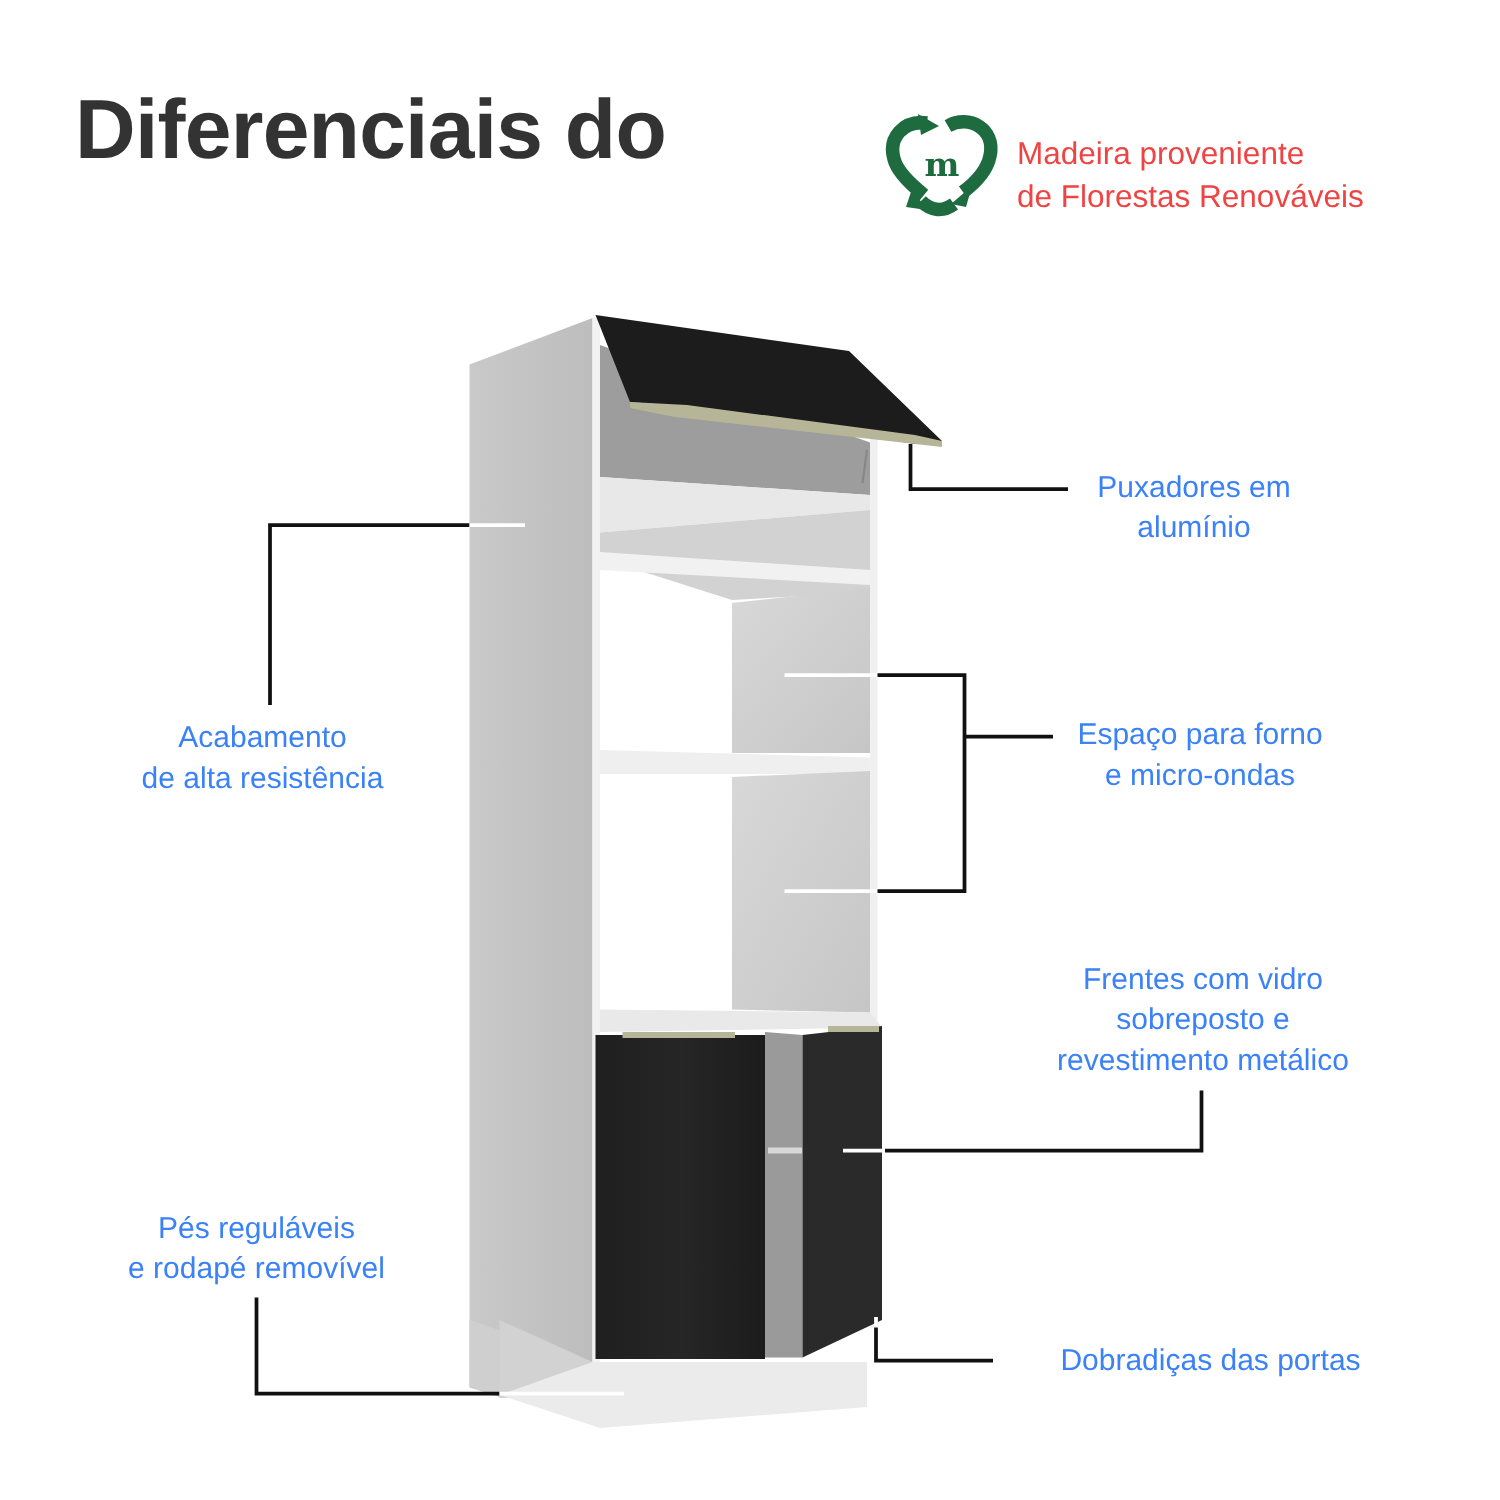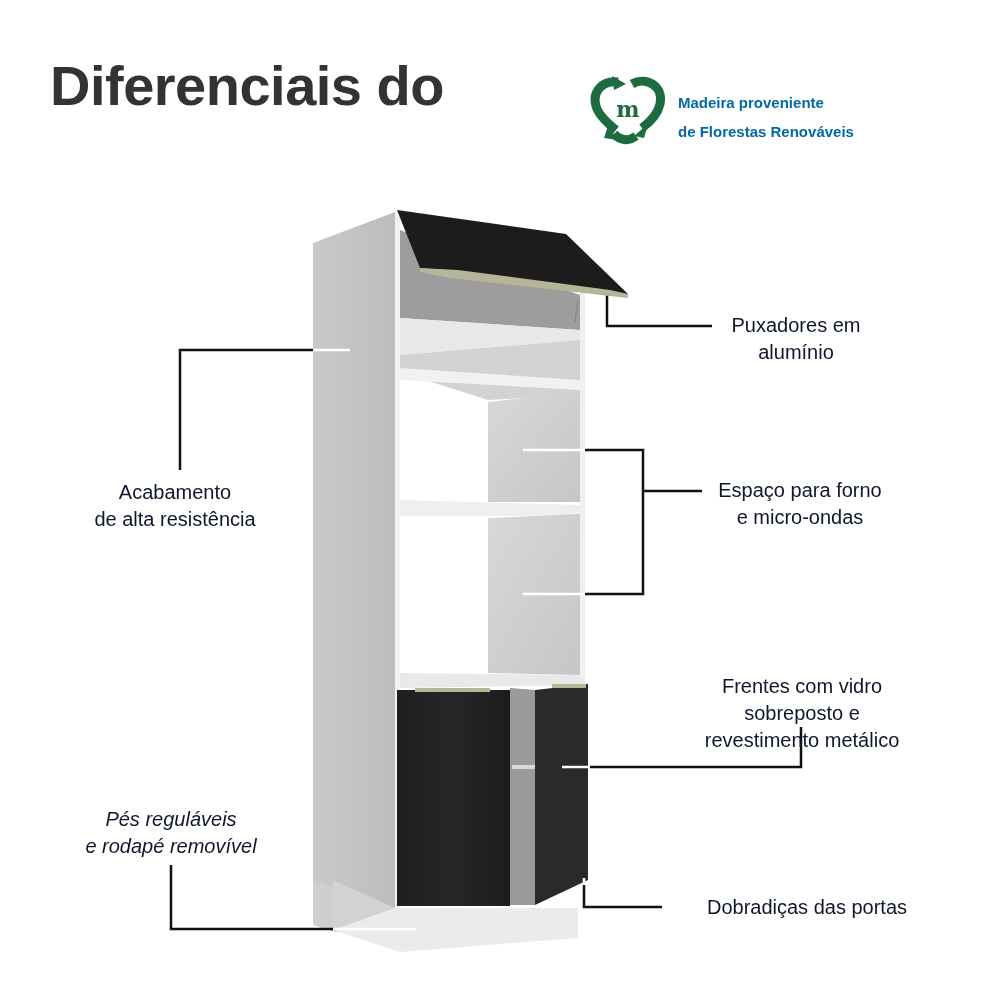--- a/index.html
+++ b/index.html
@@ -2,23 +2,23 @@
 <html><head>
 <meta charset="utf-8">
 <style>
   html, body { margin:0; padding:0; background:#ffffff; }
   body { width:1000px; height:1000px; position:relative; overflow:hidden;
          font-family:"Liberation Sans", "DejaVu Sans", sans-serif; color:#333333; }
   .title { position:absolute; left:50px; top:54px; font-size:56px; font-weight:700;
            line-height:64px; color:#333333; letter-spacing:-0.5px; }
   .badge { position:absolute; left:588px; top:74px; width:380px; height:80px; }
   .badge-icon { position:absolute; left:0; top:0; width:80px; height:72px; }
-  .badge-text { position:absolute; left:90px; top:14px; font-size:15px; font-weight:700;
-                line-height:29px; color:#0369a1; white-space:nowrap; }
-  .label { position:absolute; font-size:20px; line-height:27px; color:#0f172a;
+  .badge-text { position:absolute; left:90px; top:14px; font-size:21px; font-weight:400;
+                line-height:29px; color:#ef4444; white-space:nowrap; }
+  .label { position:absolute; font-size:20px; line-height:27px; color:#3b82f6;
            text-align:center; white-space:nowrap; }
   .label span { display:block; }
   svg.scene { position:absolute; left:0; top:0; }
 </style>
 </head>
 <body>
 
 <div class="title">
   <div>Diferenciais do</div>
 </div>
@@ -130,26 +130,26 @@
 <div class="label" style="left:70px; top:479px; width:210px;text-align:center;">
   <span>Acabamento</span>
   <span>de alta resistência</span>
 </div>
 
 <div class="label" style="left:700px; top:477px; width:200px;">
   <span>Espaço para forno</span>
   <span>e micro-ondas</span>
 </div>
 
-<div class="label" style="left:690px; top:640px; width:224px;margin-top:33px;">
+<div class="label" style="left:690px; top:640px; width:224px;">
   <span>Frentes com vidro</span>
   <span>sobreposto e</span>
   <span>revestimento metálico</span>
 </div>
 
-<div class="label" style="left:66px; top:806px; width:210px;font-style:italic;">
+<div class="label" style="left:66px; top:806px; width:210px;">
   <span>Pés reguláveis</span>
   <span>e rodapé removível</span>
 </div>
 
 <div class="label" style="left:692px; top:894px; width:230px;">
   <span>Dobradiças das portas</span>
 </div>
 
 </body></html>

